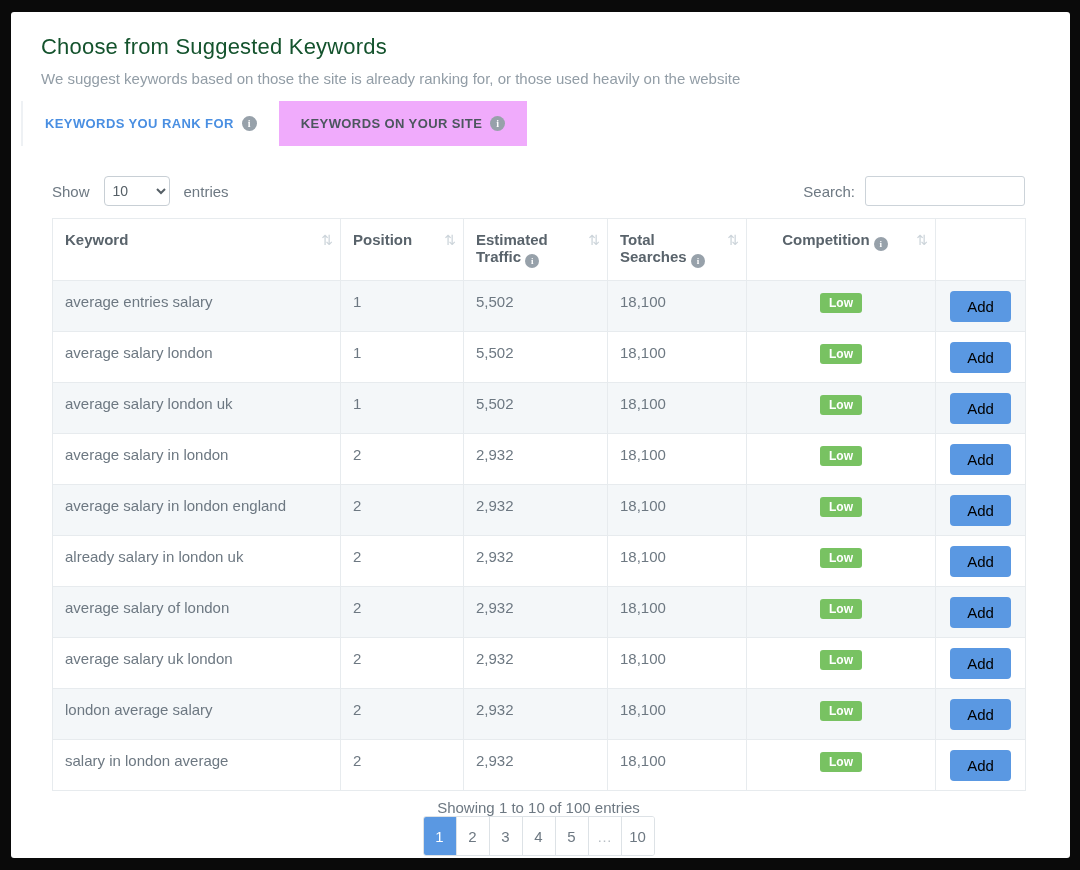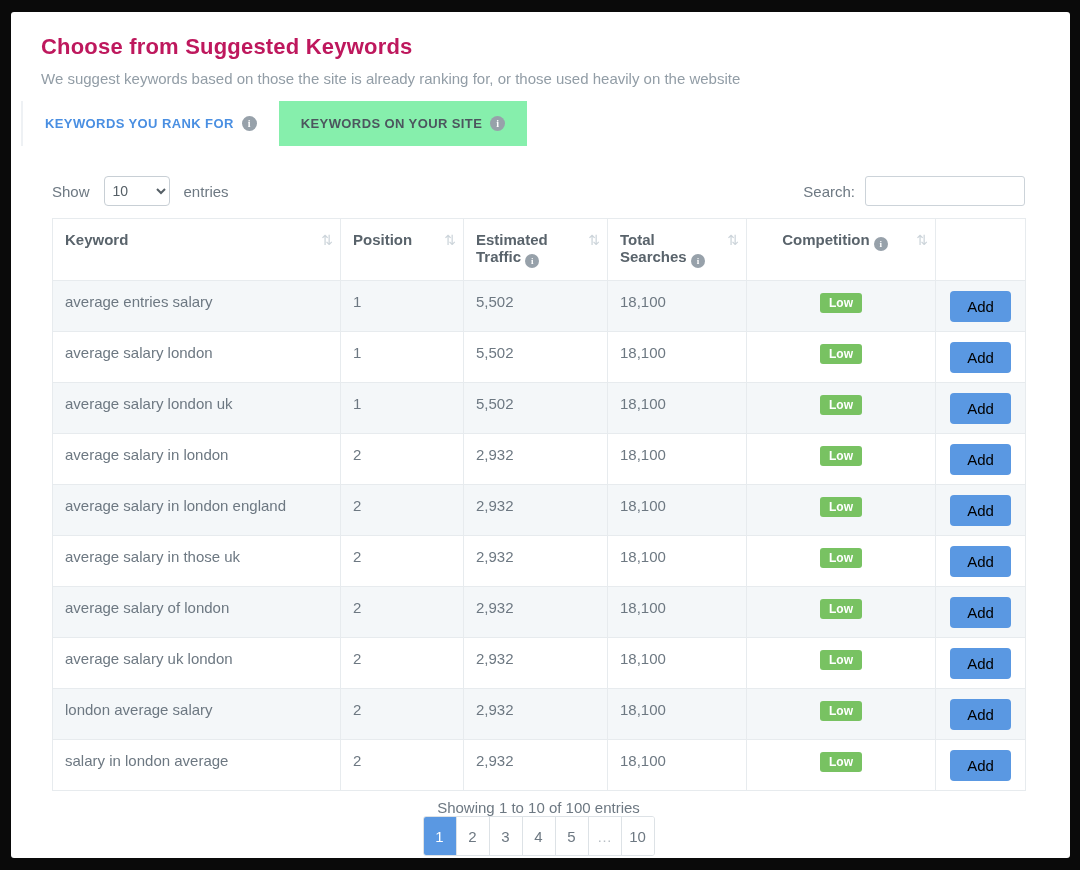--- a/index.html
+++ b/index.html
@@ -9,37 +9,37 @@
     font-family:"Liberation Sans", sans-serif;
     position:relative;
     overflow:hidden;
   }
   .panel{
     position:absolute;left:11px;top:12px;width:1059px;height:846px;
     background:#ffffff;border-radius:3px;box-sizing:border-box;
     padding:22px 30px;
   }
   .page-title{
-    margin:0;font-size:22px;font-weight:700;color:#be185d;letter-spacing:.2px;
+    margin:0;font-size:22px;font-weight:400;color:#14532d;letter-spacing:.2px;
   }
   .page-subtitle{
     margin:10px 0 0 0;font-size:15px;color:#929da6;
   }
   
   .tabs{
     display:flex;margin:14px 0 0 -20px;border-left:2px solid #eef1f4;
     align-items:stretch;
   }
   .tab{
     display:flex;align-items:center;gap:8px;
     padding:15px 22px;font-size:13px;font-weight:bold;letter-spacing:.4px;
     cursor:pointer;white-space:nowrap;
   }
   .tab.rank{color:#4a8fe2;}
-  .tab.site{background:#86efac;color:#4c565e;}
+  .tab.site{background:#f0abfc;color:#4c565e;}
   .info-icon{
     display:inline-block;width:15px;height:15px;border-radius:50%;
     background:#97a1aa;color:#ffffff;font-size:10px;font-weight:bold;
     text-align:center;line-height:15px;flex:0 0 auto;
     font-family:"Liberation Serif", serif;
   }
   .info-icon.sm{width:14px;height:14px;line-height:14px;font-size:9px;vertical-align:-2px;}
   
   .tab-content{padding:0 15px 0 11px;}
   .controls{
@@ -229,21 +229,21 @@
     <td class="c-traffic">2,932</td>
     <td class="c-searches">18,100</td>
     <td class="c-competition">
       <span class="badge-low">Low</span>
     </td>
     <td class="c-action">
       <button class="add-btn">Add</button>
     </td>
   </tr>
           <tr>
-    <td class="c-keyword">average salary in those uk</td>
+    <td class="c-keyword">already salary in london uk</td>
     <td class="c-position">2</td>
     <td class="c-traffic">2,932</td>
     <td class="c-searches">18,100</td>
     <td class="c-competition">
       <span class="badge-low">Low</span>
     </td>
     <td class="c-action">
       <button class="add-btn">Add</button>
     </td>
   </tr>

